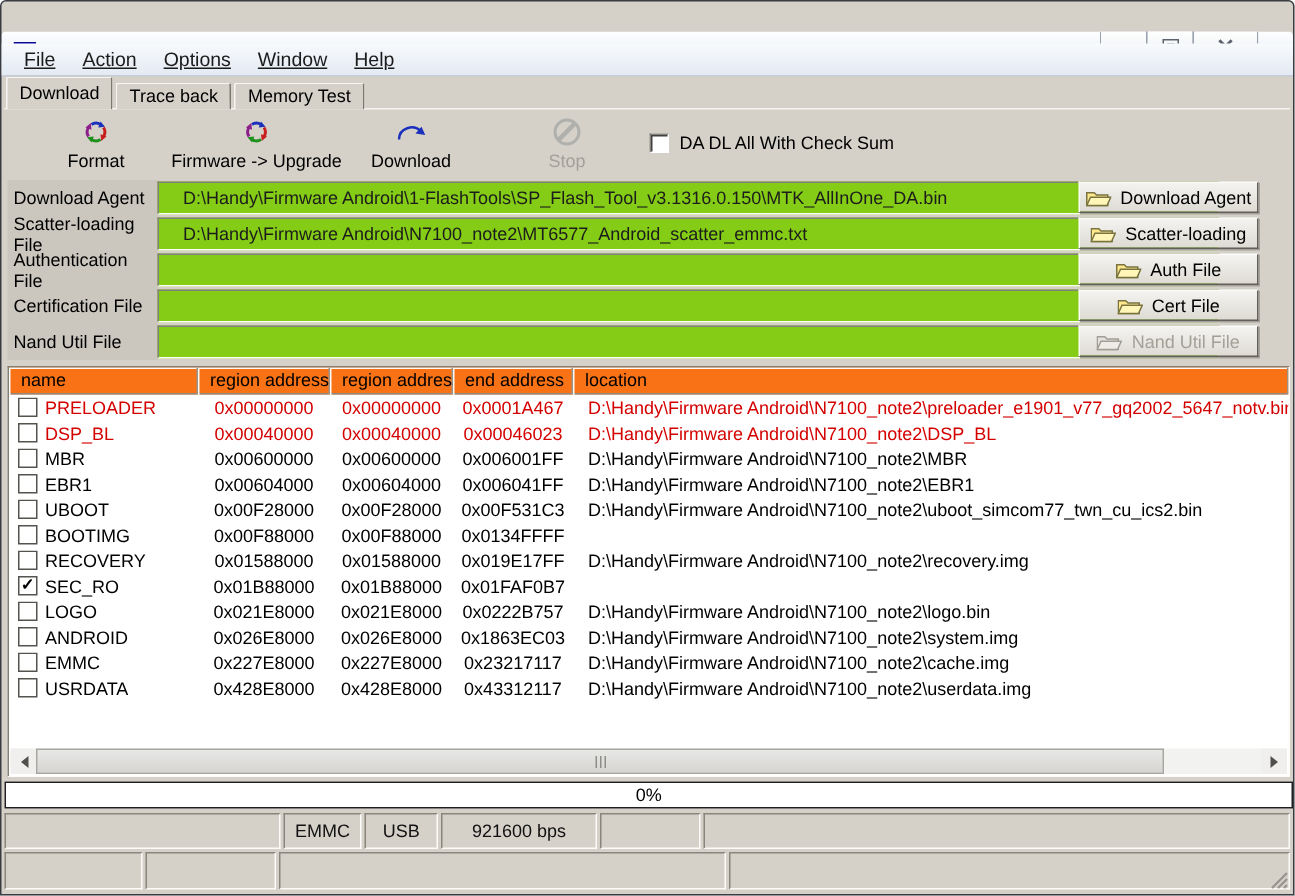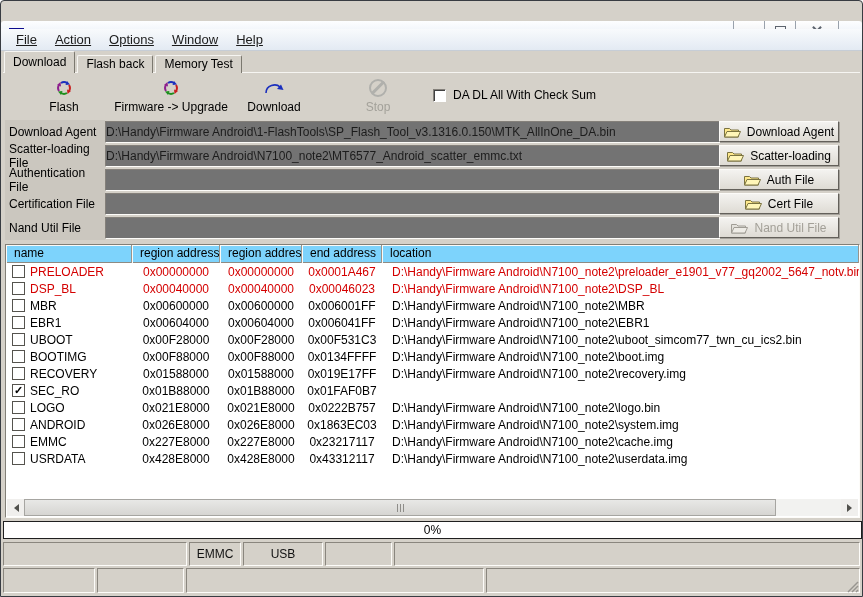--- a/index.html
+++ b/index.html
@@ -53,36 +53,36 @@
   .stopglyph{width:14px;height:14px;border:2.5px solid #b0b0ac;border-radius:50%;position:relative;}
   .stopglyph i{position:absolute;left:-1px;top:5px;width:16px;height:2.5px;background:#b0b0ac;transform:rotate(-45deg);}
   .chkrow{position:absolute;left:432px;top:87px;display:flex;align-items:center;}
   .cbox{width:13px;height:13px;background:#fff;border-top:1px solid #84807a;border-left:1px solid #84807a;
     border-bottom:1px solid #fff;border-right:1px solid #fff;box-shadow:inset 1px 1px 0 #404040;box-sizing:border-box;}
   .chkrow span{font-size:12px;margin-left:7px;}
 
   
   .flabel{position:absolute;left:4px;width:100px;height:24px;background:#cbc7bf;
     font-size:12px;display:flex;align-items:center;padding-left:4px;box-sizing:border-box;}
-  .ffield{position:absolute;left:104px;width:708px;height:22px;background:#737373;
+  .ffield{position:absolute;left:104px;width:708px;height:22px;background:#84cc16;
     border-top:1px solid #84807a;border-left:1px solid #84807a;border-bottom:1px solid #fdfcf9;border-right:1px solid #fdfcf9;
-    box-sizing:border-box;font-size:12px;line-height:20px;padding:0 0;white-space:nowrap;overflow:hidden;color:#1c1c1c;}
+    box-sizing:border-box;font-size:12px;line-height:20px;padding:0 16px;white-space:nowrap;overflow:hidden;color:#1c1c1c;}
   .fbtn{position:absolute;left:718px;width:120px;height:21px;
     background:linear-gradient(#f4f3f0,#dedbd4);
     border-top:1px solid #fcfbf8;border-left:1px solid #fcfbf8;border-right:1px solid #63605a;border-bottom:1px solid #63605a;
     box-shadow:1px 1px 0 #a5a29b;box-sizing:border-box;
     display:flex;align-items:center;justify-content:center;gap:6px;font-size:12px;}
   .fbtn.disabled{color:#a3a098;}
 
   
   .ptable{position:absolute;left:4px;top:243px;width:855px;height:274px;background:#fff;
     border-top:1px solid #827f77;border-left:1px solid #827f77;border-bottom:1px solid #fdfcf9;border-right:1px solid #fdfcf9;
     box-sizing:border-box;overflow:hidden;}
   .thead{display:grid;grid-template-columns:126px 88px 82px 80px 1fr;height:18px;}
-  .th{background:#7dd3fc;font-size:12px;line-height:17px;padding-left:8px;
+  .th{background:#f97316;font-size:12px;line-height:17px;padding-left:8px;
     border-right:1px solid #98948c;box-shadow:inset 1px 1px 0 #fbfaf7, inset 0 -1px 0 #8e8a82;
     white-space:nowrap;box-sizing:border-box;}
   .tr{display:grid;grid-template-columns:126px 88px 82px 80px 1fr;height:17px;font-size:12px;align-items:center;}
   .td{white-space:nowrap;overflow:hidden;}
   .td.namec{display:flex;align-items:center;padding-left:6px;gap:5px;}
   .td.addr{text-align:center;}
   .td.loc{padding-left:10px;}
   .cb{width:11px;height:11px;background:#fff;border:1px solid #55534e;box-sizing:content-box;
     font-size:11px;line-height:10px;text-align:center;color:#000;flex:0 0 auto;font-weight:bold;}
 
@@ -140,21 +140,21 @@
   <div class="menubar">
     <span class="menuitem">File</span>
     <span class="menuitem">Action</span>
     <span class="menuitem">Options</span>
     <span class="menuitem">Window</span>
     <span class="menuitem">Help</span>
   </div>
 
   <div class="tabstrip">
     <div class="tab active">Download</div>
-    <div class="tab">Flash back</div>
+    <div class="tab">Trace back</div>
     <div class="tab">Memory Test</div>
   </div>
   <div class="contentframe"></div>
 
   <div class="toolbtn" id="btn-format">
     <span class="ic">
       <svg width="16" height="16" viewBox="0 0 16 16">
         <g fill="none" stroke-width="2">
           <path d="M5 3 A5.5 5.5 0 0 1 11 3" stroke="#1b2fbd"></path>
             <polygon points="11,1 14,4.5 9.5,5" fill="#1b2fbd" stroke="none"></polygon>
@@ -166,21 +166,21 @@
               <path d="M5 3 A5.5 5.5 0 0 1 11 3" stroke="#1d8f1d"></path>
               <polygon points="11,1 14,4.5 9.5,5" fill="#1d8f1d" stroke="none"></polygon>
             </g>
           <g transform="rotate(270 8 8)">
               <path d="M5 3 A5.5 5.5 0 0 1 11 3" stroke="#8d1f8d"></path>
               <polygon points="11,1 14,4.5 9.5,5" fill="#8d1f8d" stroke="none"></polygon>
             </g>
         </g>
       </svg>
     </span>
-    <span class="lbl">Flash</span>
+    <span class="lbl">Format</span>
   </div>
 
   <div class="toolbtn" id="btn-firmware">
     <span class="ic">
       <svg width="16" height="16" viewBox="0 0 16 16">
         <g fill="none" stroke-width="2">
           <path d="M5 3 A5.5 5.5 0 0 1 11 3" stroke="#1b2fbd"></path>
             <polygon points="11,1 14,4.5 9.5,5" fill="#1b2fbd" stroke="none"></polygon>
           <g transform="rotate(90 8 8)">
               <path d="M5 3 A5.5 5.5 0 0 1 11 3" stroke="#c81f1f"></path>
@@ -334,21 +334,20 @@
           <div class="td loc">D:\Handy\Firmware Android\N7100_note2\uboot_simcom77_twn_cu_ics2.bin</div>
         </div>
         <div class="tr">
           <div class="td namec">
             <span class="cb"></span>
             <span>BOOTIMG</span>
           </div>
           <div class="td addr">0x00F88000</div>
           <div class="td addr">0x00F88000</div>
           <div class="td addr">0x0134FFFF</div>
-          <div class="td loc">D:\Handy\Firmware Android\N7100_note2\boot.img</div>
         </div>
         <div class="tr">
           <div class="td namec">
             <span class="cb"></span>
             <span>RECOVERY</span>
           </div>
           <div class="td addr">0x01588000</div>
           <div class="td addr">0x01588000</div>
           <div class="td addr">0x019E17FF</div>
           <div class="td loc">D:\Handy\Firmware Android\N7100_note2\recovery.img</div>
@@ -417,21 +416,22 @@
           <span class="arrR"></span>
         </div>
     </div>
   </div>
 
   <div class="progress">0%</div>
 
   <div class="statusrow" id="status1">
       <div class="scell" style="width: 184px;"></div>
       <div class="scell" style="width: 52px;">EMMC</div>
-      <div class="scell" style="width: 80px; text-align: right;">USB</div>
+      <div class="scell" style="width: 49px; text-align: right;">USB</div>
+      <div class="scell" style="width: 104px;">921600 bps</div>
       <div class="scell" style="width: 67px;"></div>
       <div class="scell" style="flex: 1 1 0%;"></div>
     </div>
   <div class="statusrow" id="status2">
       <div class="scell" style="width: 92px;"></div>
       <div class="scell" style="width: 87px;"></div>
       <div class="scell" style="width: 298px;"></div>
       <div class="scell" style="flex: 1 1 0%;"></div>
     </div>
 

